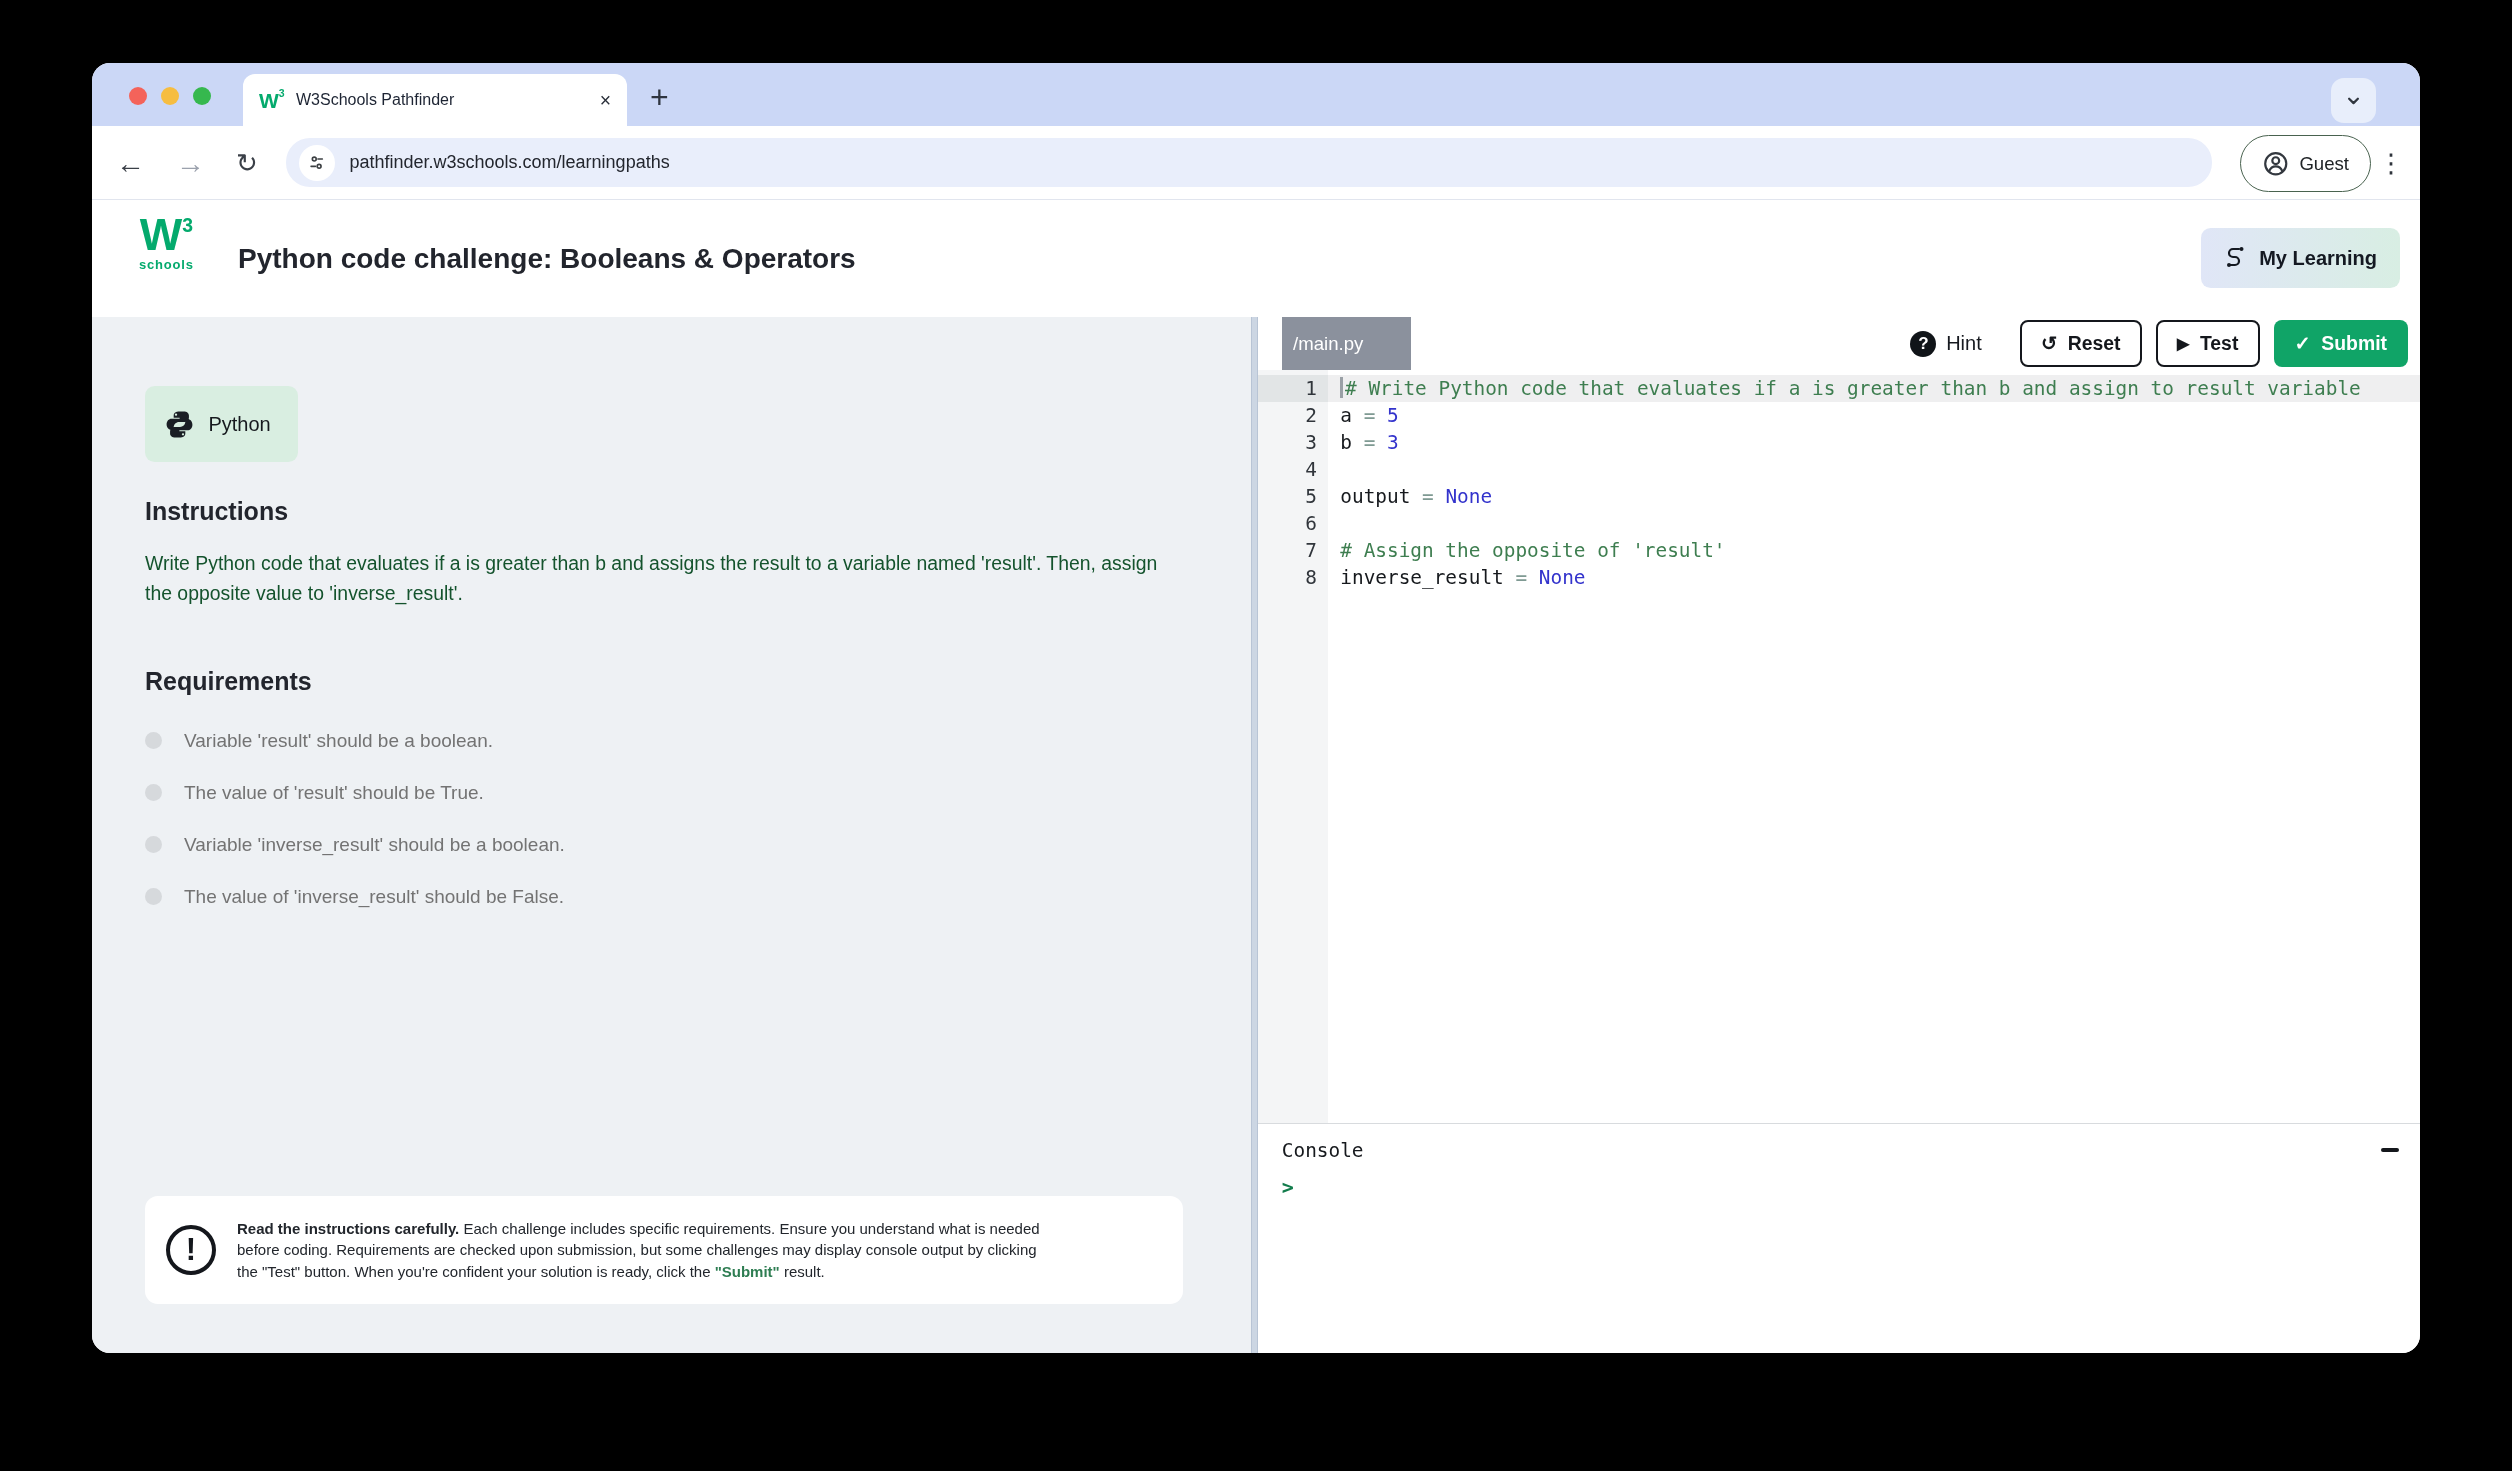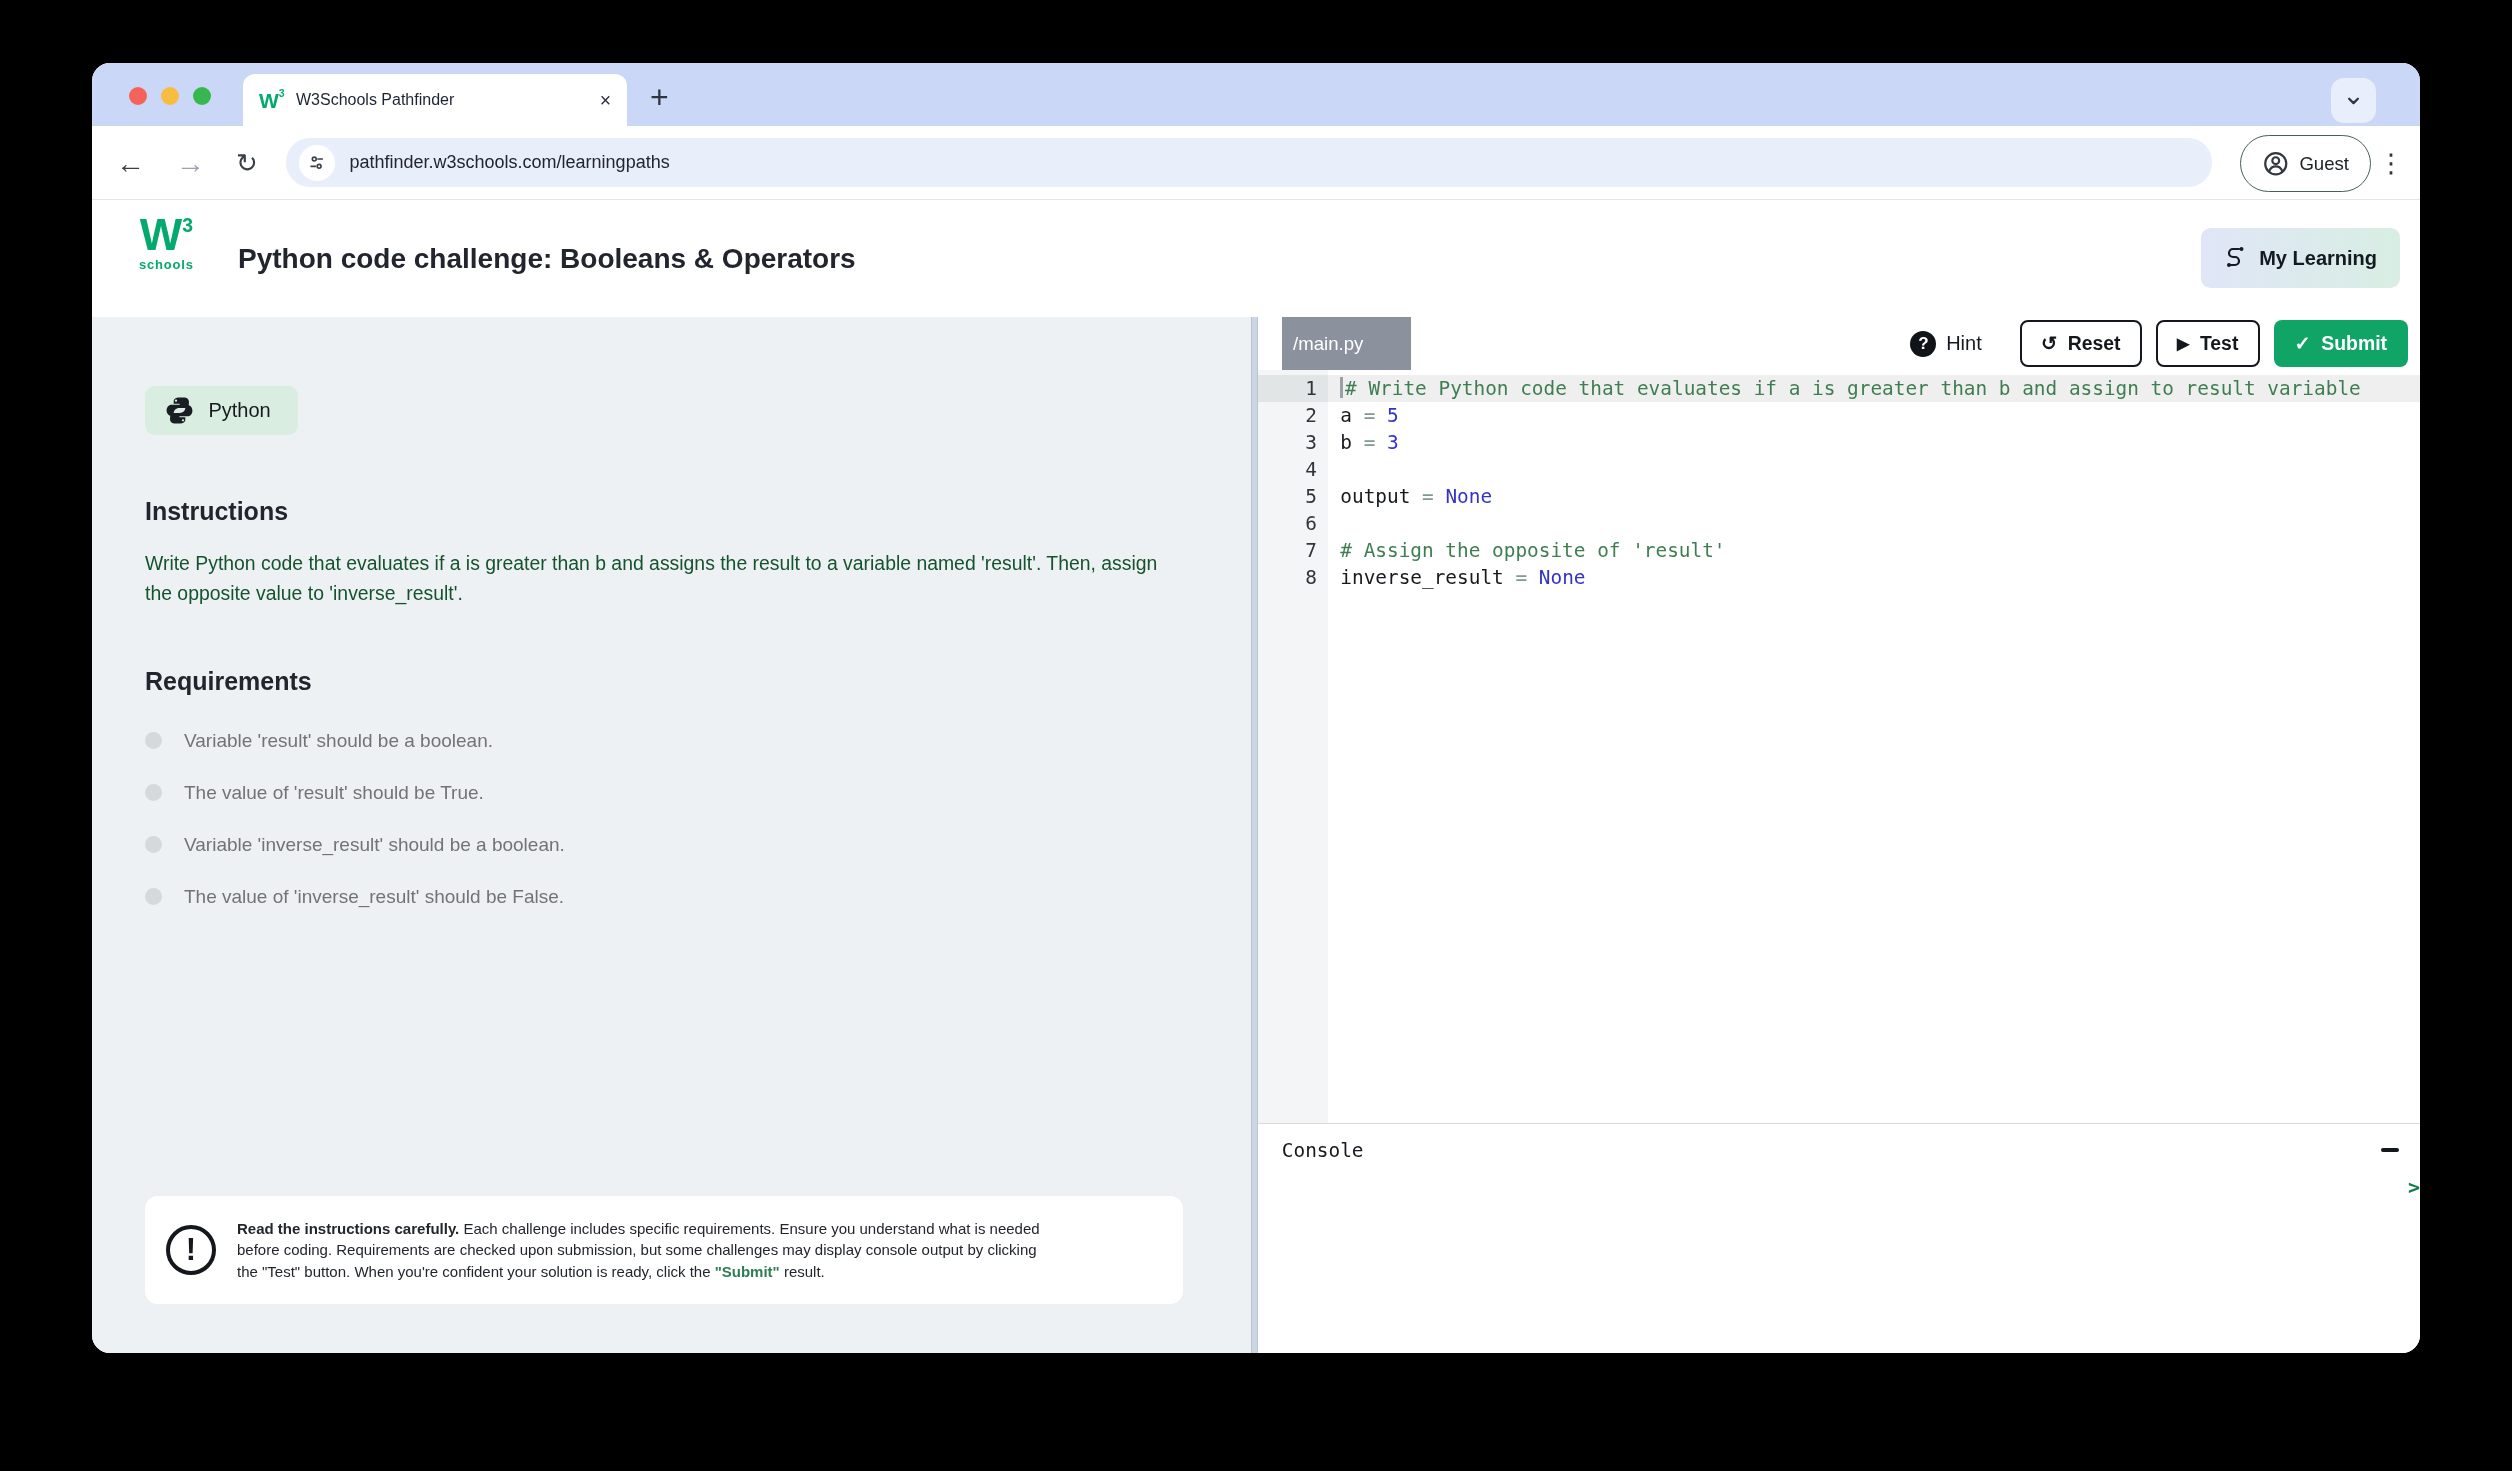--- a/index.html
+++ b/index.html
@@ -54,21 +54,21 @@
               background:linear-gradient(90deg,#e0e6f7 0%,#d8eee3 100%);
               font-family:inherit;font-size:20px;font-weight:700;color:#141922;}
 
   
   .content{flex:1;display:flex;min-height:0;}
   .leftpanel{flex:0 0 1159px;background:#eef1f4;position:relative;overflow:hidden;}
   .divider{flex:0 0 7.3px;background:#ccd6e3;border-left:0.8px solid #b8c4d5;border-right:0.8px solid #b8c4d5;}
   .rightpanel{flex:1;background:#fff;display:flex;flex-direction:column;min-width:0;}
 
   
-  .langbadge{position:absolute;left:53px;top:69px;height:49px;border-radius:9.7px;background:#d9eee1;
+  .langbadge{position:absolute;left:53px;top:69px;height:76px;border-radius:9.7px;background:#d9eee1;
              display:inline-flex;align-items:center;gap:13px;padding:0 27.5px 0 19.4px;
              font-size:20px;color:#16191e;}
   .h2{position:absolute;left:53px;margin:0;font-size:25px;font-weight:700;color:#22252d;}
   .h2.instructions{top:180px;} .h2.requirements{top:350px;}
   .ptext{position:absolute;left:53px;top:231px;width:1036px;margin:0;font-size:19.4px;line-height:30px;color:#14532d;}
   .reqlist{position:absolute;left:53px;top:410px;display:flex;flex-direction:column;gap:25px;}
   .req{display:flex;align-items:center;gap:22px;height:27px;}
   .reqdot{width:17px;height:17px;border-radius:50%;background:#d6d9dc;flex:0 0 17px;}
   .reqtext{font-size:19px;color:#737373;}
   .note{position:absolute;left:53px;top:879px;width:1038px;min-height:108px;background:#fff;
@@ -102,21 +102,21 @@
   .codearea{position:relative;padding-top:4.9px;}
   .crow{display:flex;height:27px;}
   .gut{flex:0 0 70px;text-align:right;padding-right:11.3px;color:#30353b;}
   .ctext{white-space:pre;padding-left:12px;color:#16191d;}
   .crow.active{background:#efeff0;}
   .crow.active .gut{background:#e2e5e6;}
   .cursor{display:inline-block;width:2.4px;height:21px;background:#9aa0a6;vertical-align:-3.2px;margin-right:2.4px;}
   .tok-comment{color:#3e7e50;} .tok-op{color:#7f9a93;} .tok-val{color:#3333cc;} .tok-var{color:#16191d;}
 
   
-  .console{flex:0 0 230px;border-top:0.8px solid #d8dbde;font-family:"DejaVu Sans Mono",monospace;text-align:right;}
+  .console{flex:0 0 230px;border-top:0.8px solid #d8dbde;font-family:"DejaVu Sans Mono",monospace;}
   .chead{display:flex;justify-content:space-between;align-items:center;padding:14.6px 21px 0 23.5px;}
   .clabel{font-size:19.4px;color:#16191d;}
   .minus{width:18px;height:4px;background:#14171c;border-radius:2.4px;cursor:pointer;}
   .prompt{margin:13px 0 0 23.5px;font-size:20px;font-weight:700;color:#127c4c;}
 </style>
 </head>
 <body>
 
 <div class="window">
 

